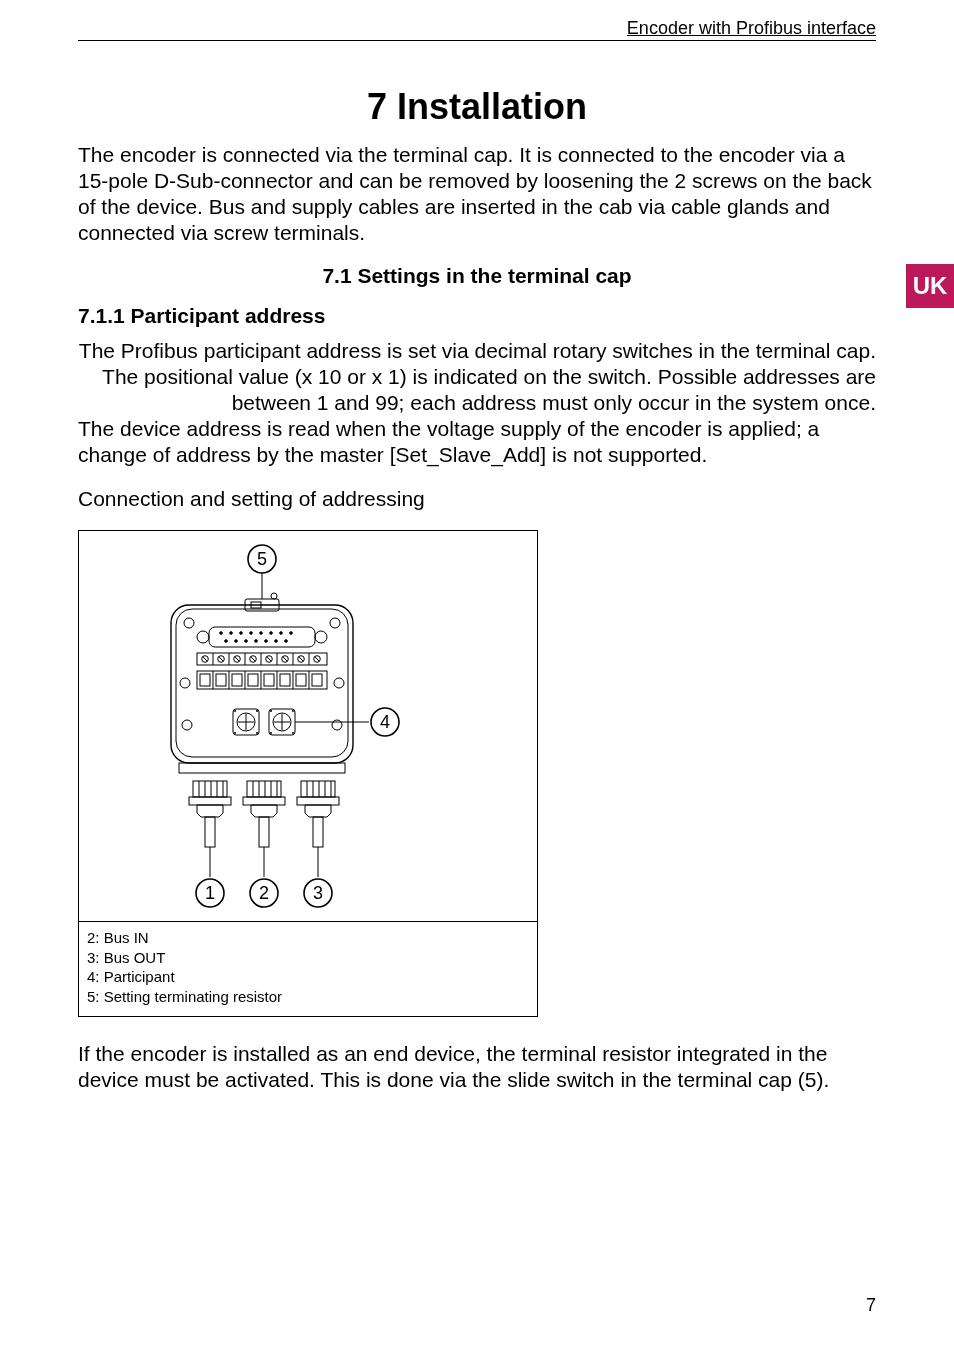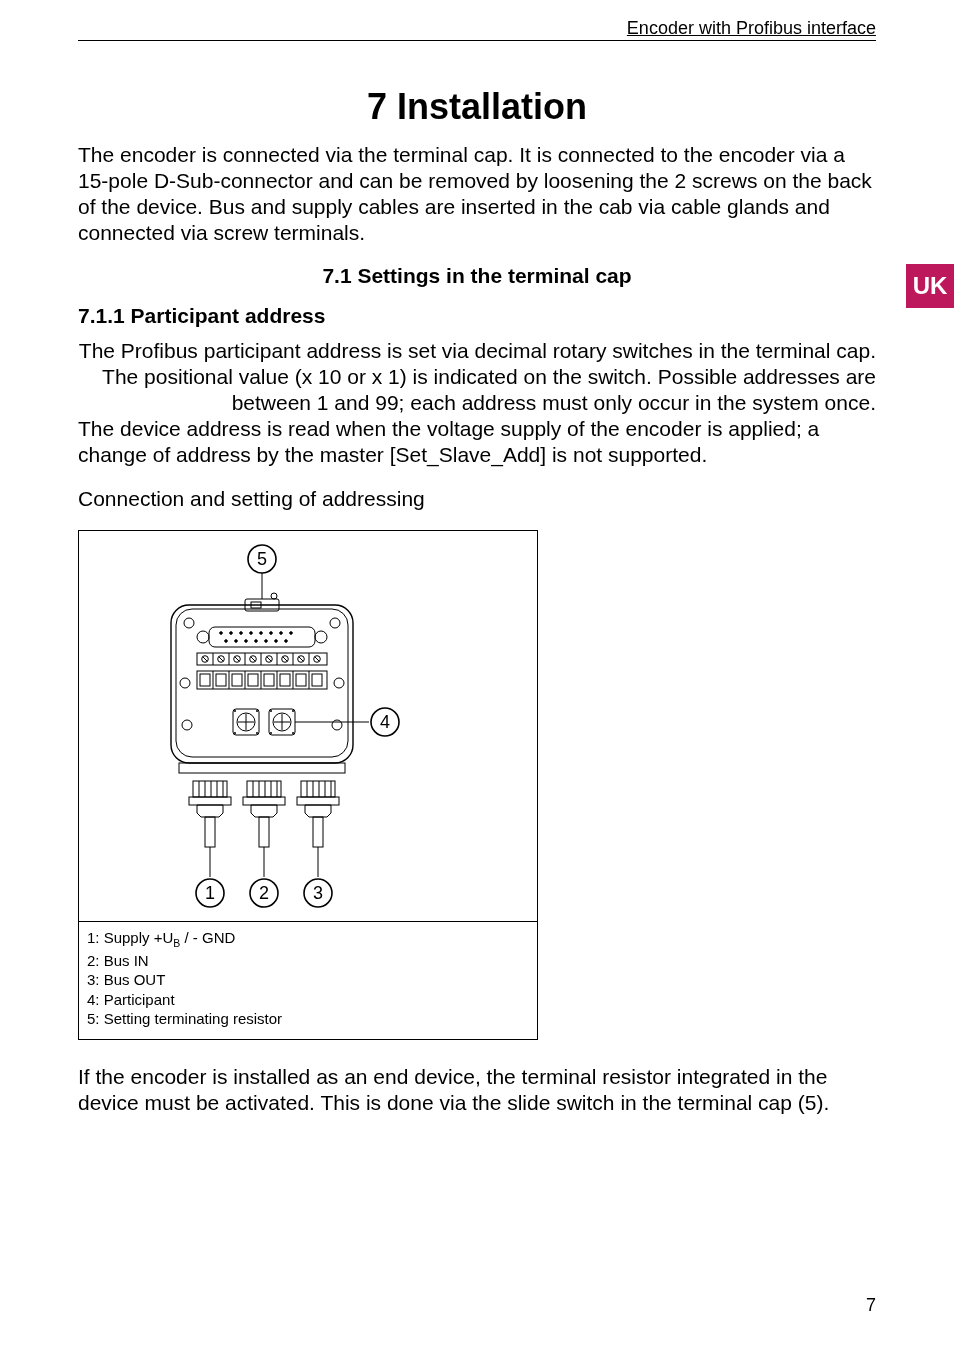--- a/index.html
+++ b/index.html
@@ -195,21 +195,20 @@
 
           <circle cx="131" cy="362" r="14" class="circ"></circle>
           <text x="131" y="363" class="txt">1</text>
           <circle cx="185" cy="362" r="14" class="circ"></circle>
           <text x="185" y="363" class="txt">2</text>
           <circle cx="239" cy="362" r="14" class="circ"></circle>
           <text x="239" y="363" class="txt">3</text>
         </svg>
       </div>
       <div class="caption-area">
-        <div><span>1:  Supply +U</span><sub>B</sub><span> / - GND</span></div>
         <div>2:  Bus IN</div>
         <div>3:  Bus OUT</div>
         <div>4:  Participant</div>
         <div>5:  Setting terminating resistor</div>
       </div>
     </div>
 
     <p class="para">If the encoder is installed as an end device, the terminal resistor integrated in the device must be activated. This is done via the slide switch in the terminal cap (5).</p>
   </div>
 

